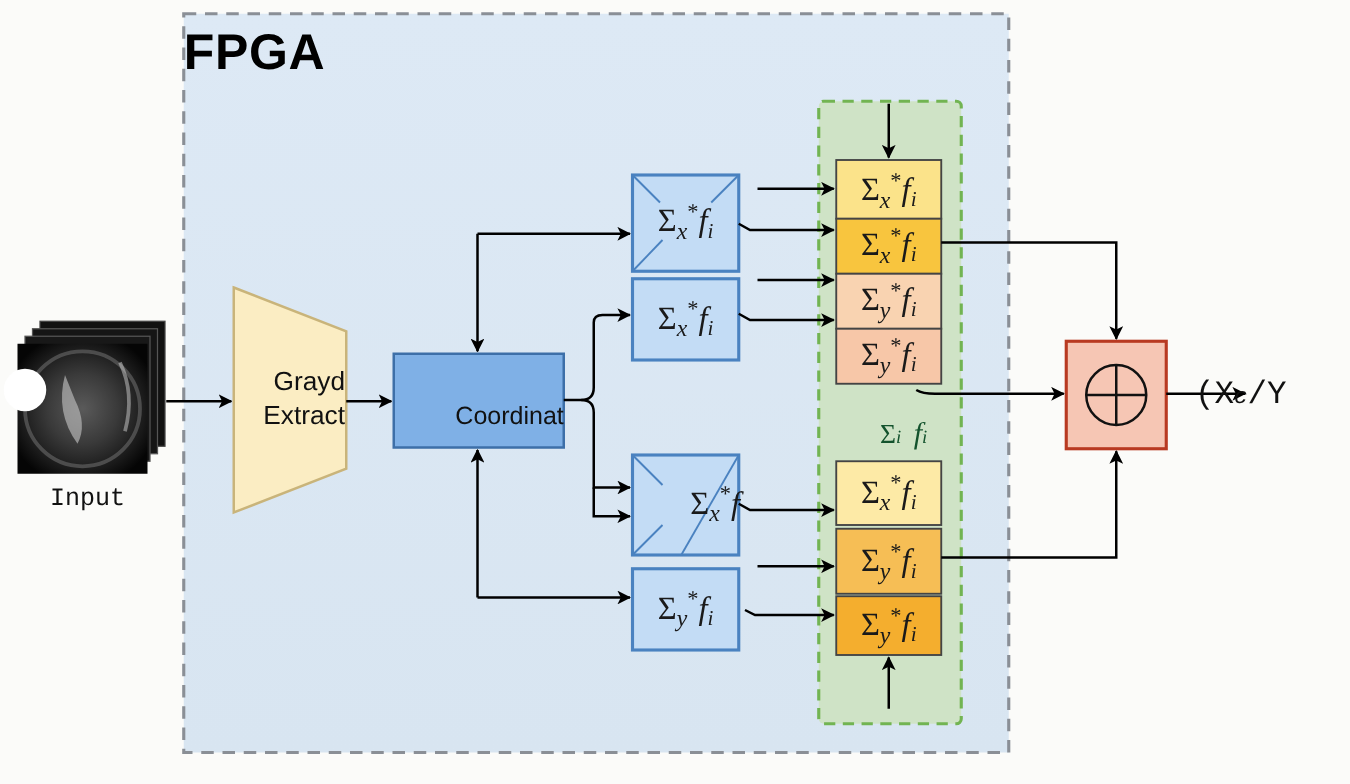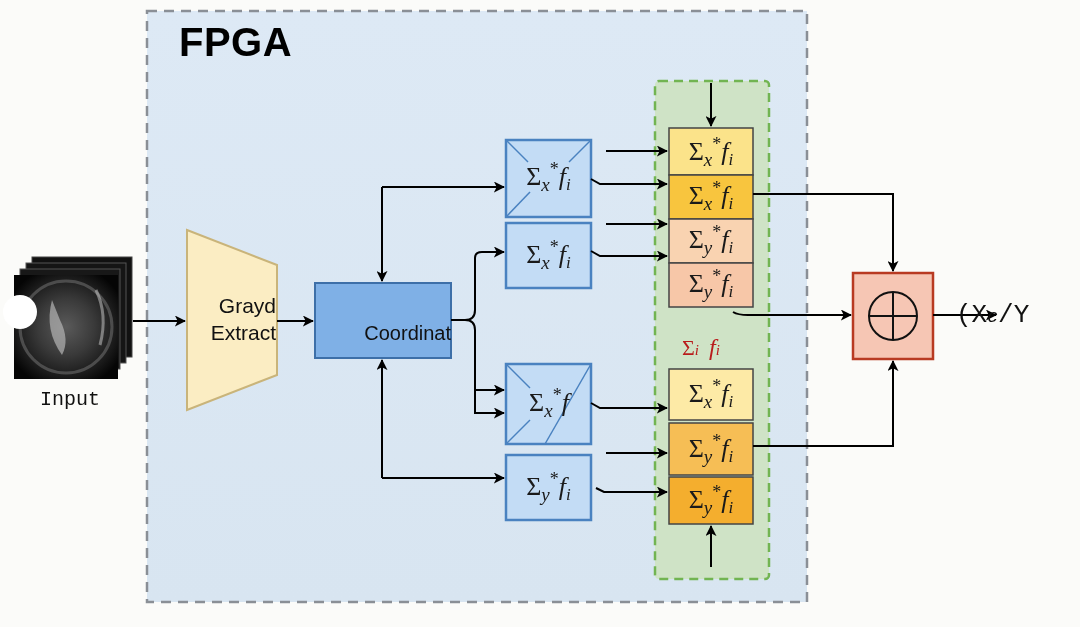--- a/index.html
+++ b/index.html
@@ -3,21 +3,21 @@
 <meta charset="utf-8">
 <style>
   html, body { margin: 0; padding: 0; }
   body {
     width: 1080px; height: 627px; position: relative; overflow: hidden;
     background: #fbfbf9;
     font-family: "Liberation Sans", sans-serif;
   }
   #diagram { position: absolute; left: 0; top: 0; }
   .fpga-title {
-    position: absolute; left: 179px; top: 20px;
+    position: absolute; left: 147px; top: 20px;
     font-family: "Liberation Sans", sans-serif; font-weight: bold;
     font-size: 40px; color: #000; letter-spacing: 0.5px;
   }
   .block-label {
     position: absolute; text-align: right; color: #111;
     font-family: "Liberation Sans", sans-serif; font-size: 21px; line-height: 27px;
   }
   .math {
     position: absolute; text-align: center; color: #1a1a1a;
     font-family: "Liberation Serif", serif; font-size: 24px; line-height: 24px;
@@ -31,22 +31,22 @@
   .input-label {
     position: absolute; left: 40px; top: 388px;
     font-family: Liberation Mono, monospace; font-size: 20px; color: #111;
   }
   .output-label {
     position: absolute; left: 956px; top: 300px;
     font-family: Liberation Mono, monospace; font-size: 26px; color: #111; white-space: nowrap;
   }
   .output-label i { font-size: 18px; }
   .group-label {
-    position: absolute; left: 682px; top: 334px;
-    font-family: "Liberation Serif", serif; font-size: 22px; color: #b91c1c; white-space: nowrap;
+    position: absolute; left: 704px; top: 334px;
+    font-family: "Liberation Serif", serif; font-size: 22px; color: #14532d; white-space: nowrap;
   }
   .group-label i { font-size: 15px; }
   .group-label .gf { font-size: 24px; font-style: italic; margin-left: 10px; }
   .group-label .gfi { font-size: 15px; font-style: italic; }
 </style>
 </head>
 <body>
 
 <svg id="diagram" width="1080" height="627" xmlns="http://www.w3.org/2000/svg">
   <defs>
@@ -161,21 +161,21 @@
 <div class="block-label" style="left:315px; top:293px; width:136px; font-size:20px;margin-top:27px;">
   <div>Coordinat</div>
 </div>
 
 <div class="math" style="left:506px; top:165px; width:85px;">
   <span class="sig">Σ</span><span class="sub">x</span><span class="star">*</span><span class="f">f</span><span class="fi">i</span>
 </div>
 <div class="math" style="left:506px; top:243px; width:85px;">
   <span class="sig">Σ</span><span class="sub">x</span><span class="star">*</span><span class="f">f</span><span class="fi">i</span>
 </div>
-<div class="math" style="left:506px; top:391px; width:86px;">
+<div class="math" style="left:506px; top:391px; width:86px;text-align:right;">
   <span class="sig">Σ</span><span class="sub">x</span><span class="star">*</span><span class="f">f</span><span class="fi"></span>
 </div>
 <div class="math" style="left:506px; top:475px; width:85px;">
   <span class="sig">Σ</span><span class="sub">y</span><span class="star">*</span><span class="f">f</span><span class="fi">i</span>
 </div>
 
 <div class="math" style="left:669px; top:140px; width:84px;">
   <span class="sig">Σ</span><span class="sub">x</span><span class="star">*</span><span class="f">f</span><span class="fi">i</span>
 </div>
 <div class="math" style="left:669px; top:184px; width:84px;">

